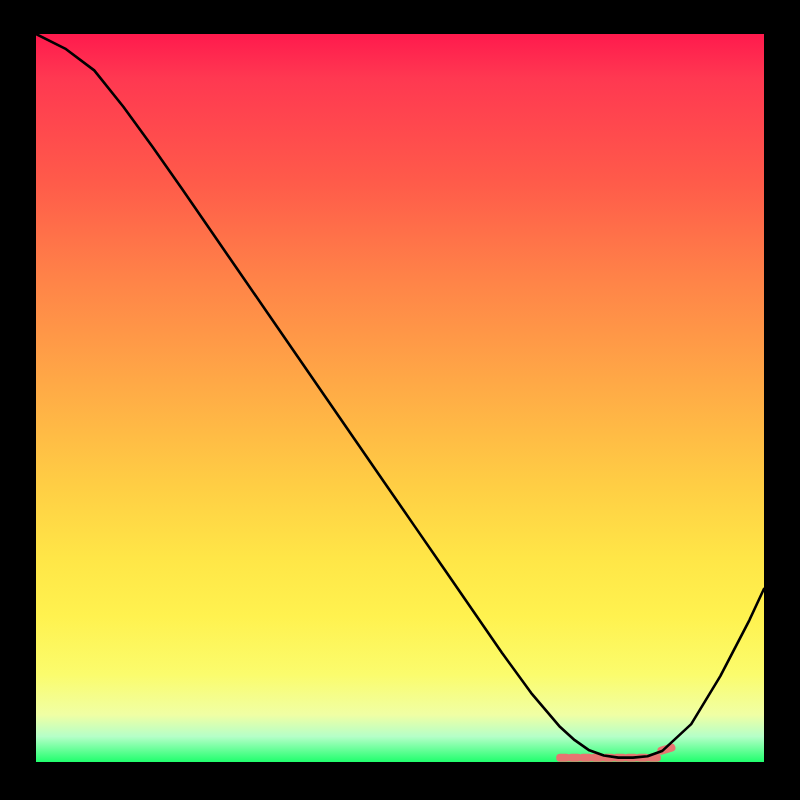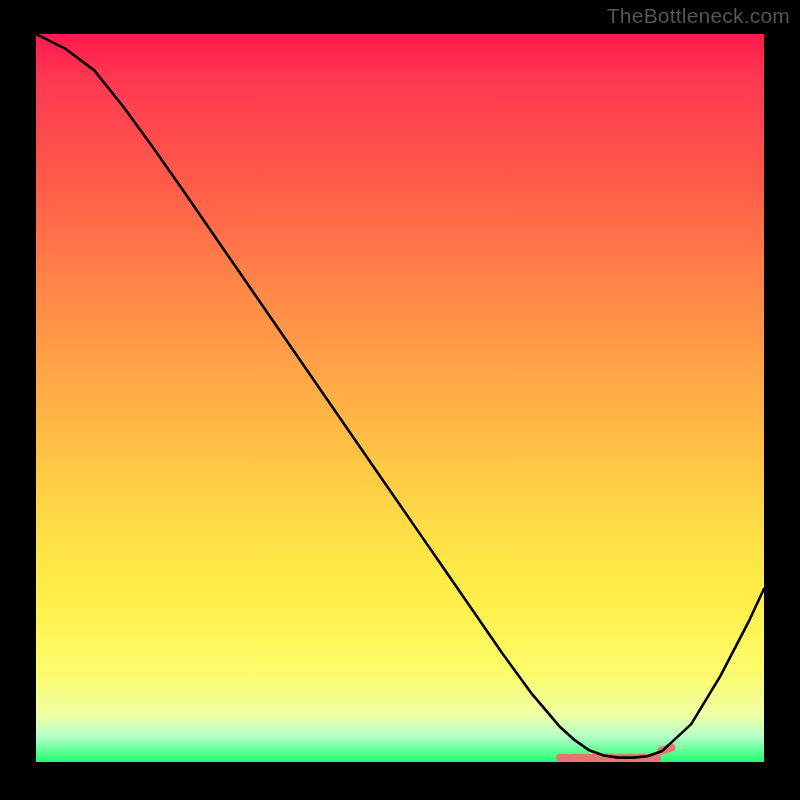--- a/index.html
+++ b/index.html
@@ -75,21 +75,20 @@
     stroke-width: 8;
     stroke-linecap: round;
     opacity: 0.95;
   }
 </style>
 </head>
 <body>
 
 <div class="frame">
 
-  <div class="watermark">TheBottleneck.com</div>
 
   <div class="plot-area">
     <div class="gradient"></div>
 
     <svg class="curve-layer" viewBox="0 0 728 728" preserveAspectRatio="none">
       <path id="flat-marker" class="flat-marker" d="M524.16 723.63 L530.39 723.63 M535.48 723.63 L541.71 723.63 M546.81 723.63 L553.04 723.63 M558.13 723.63 L564.36 723.63 M569.46 723.63 L575.69 723.63 M580.78 723.63 L587.01 723.63 M592.11 723.63 L598.34 723.63 M603.43 723.63 L609.66 723.63 M614.76 723.63 L620.98 723.63 M625.45 716.63 L635.45 713.63"></path>
       <path id="main-curve" class="curve-main" d="M0.00 0.00 L29.12 14.56 L58.24 36.40 L87.36 72.80 L116.48 112.84 L145.60 154.34 L174.72 196.56 L203.84 238.78 L232.96 281.01 L262.08 323.23 L291.20 365.46 L320.32 407.68 L349.44 449.90 L378.56 492.13 L407.68 534.35 L436.80 576.58 L465.92 618.80 L495.04 658.84 L524.16 693.06 L538.72 706.16 L553.28 716.35 L567.84 721.45 L582.40 723.63 L596.96 723.63 L611.52 722.18 L626.08 717.08 L655.20 690.14 L684.32 642.10 L713.44 586.04 L728.00 554.74"></path>
     </svg>
   </div>
 

